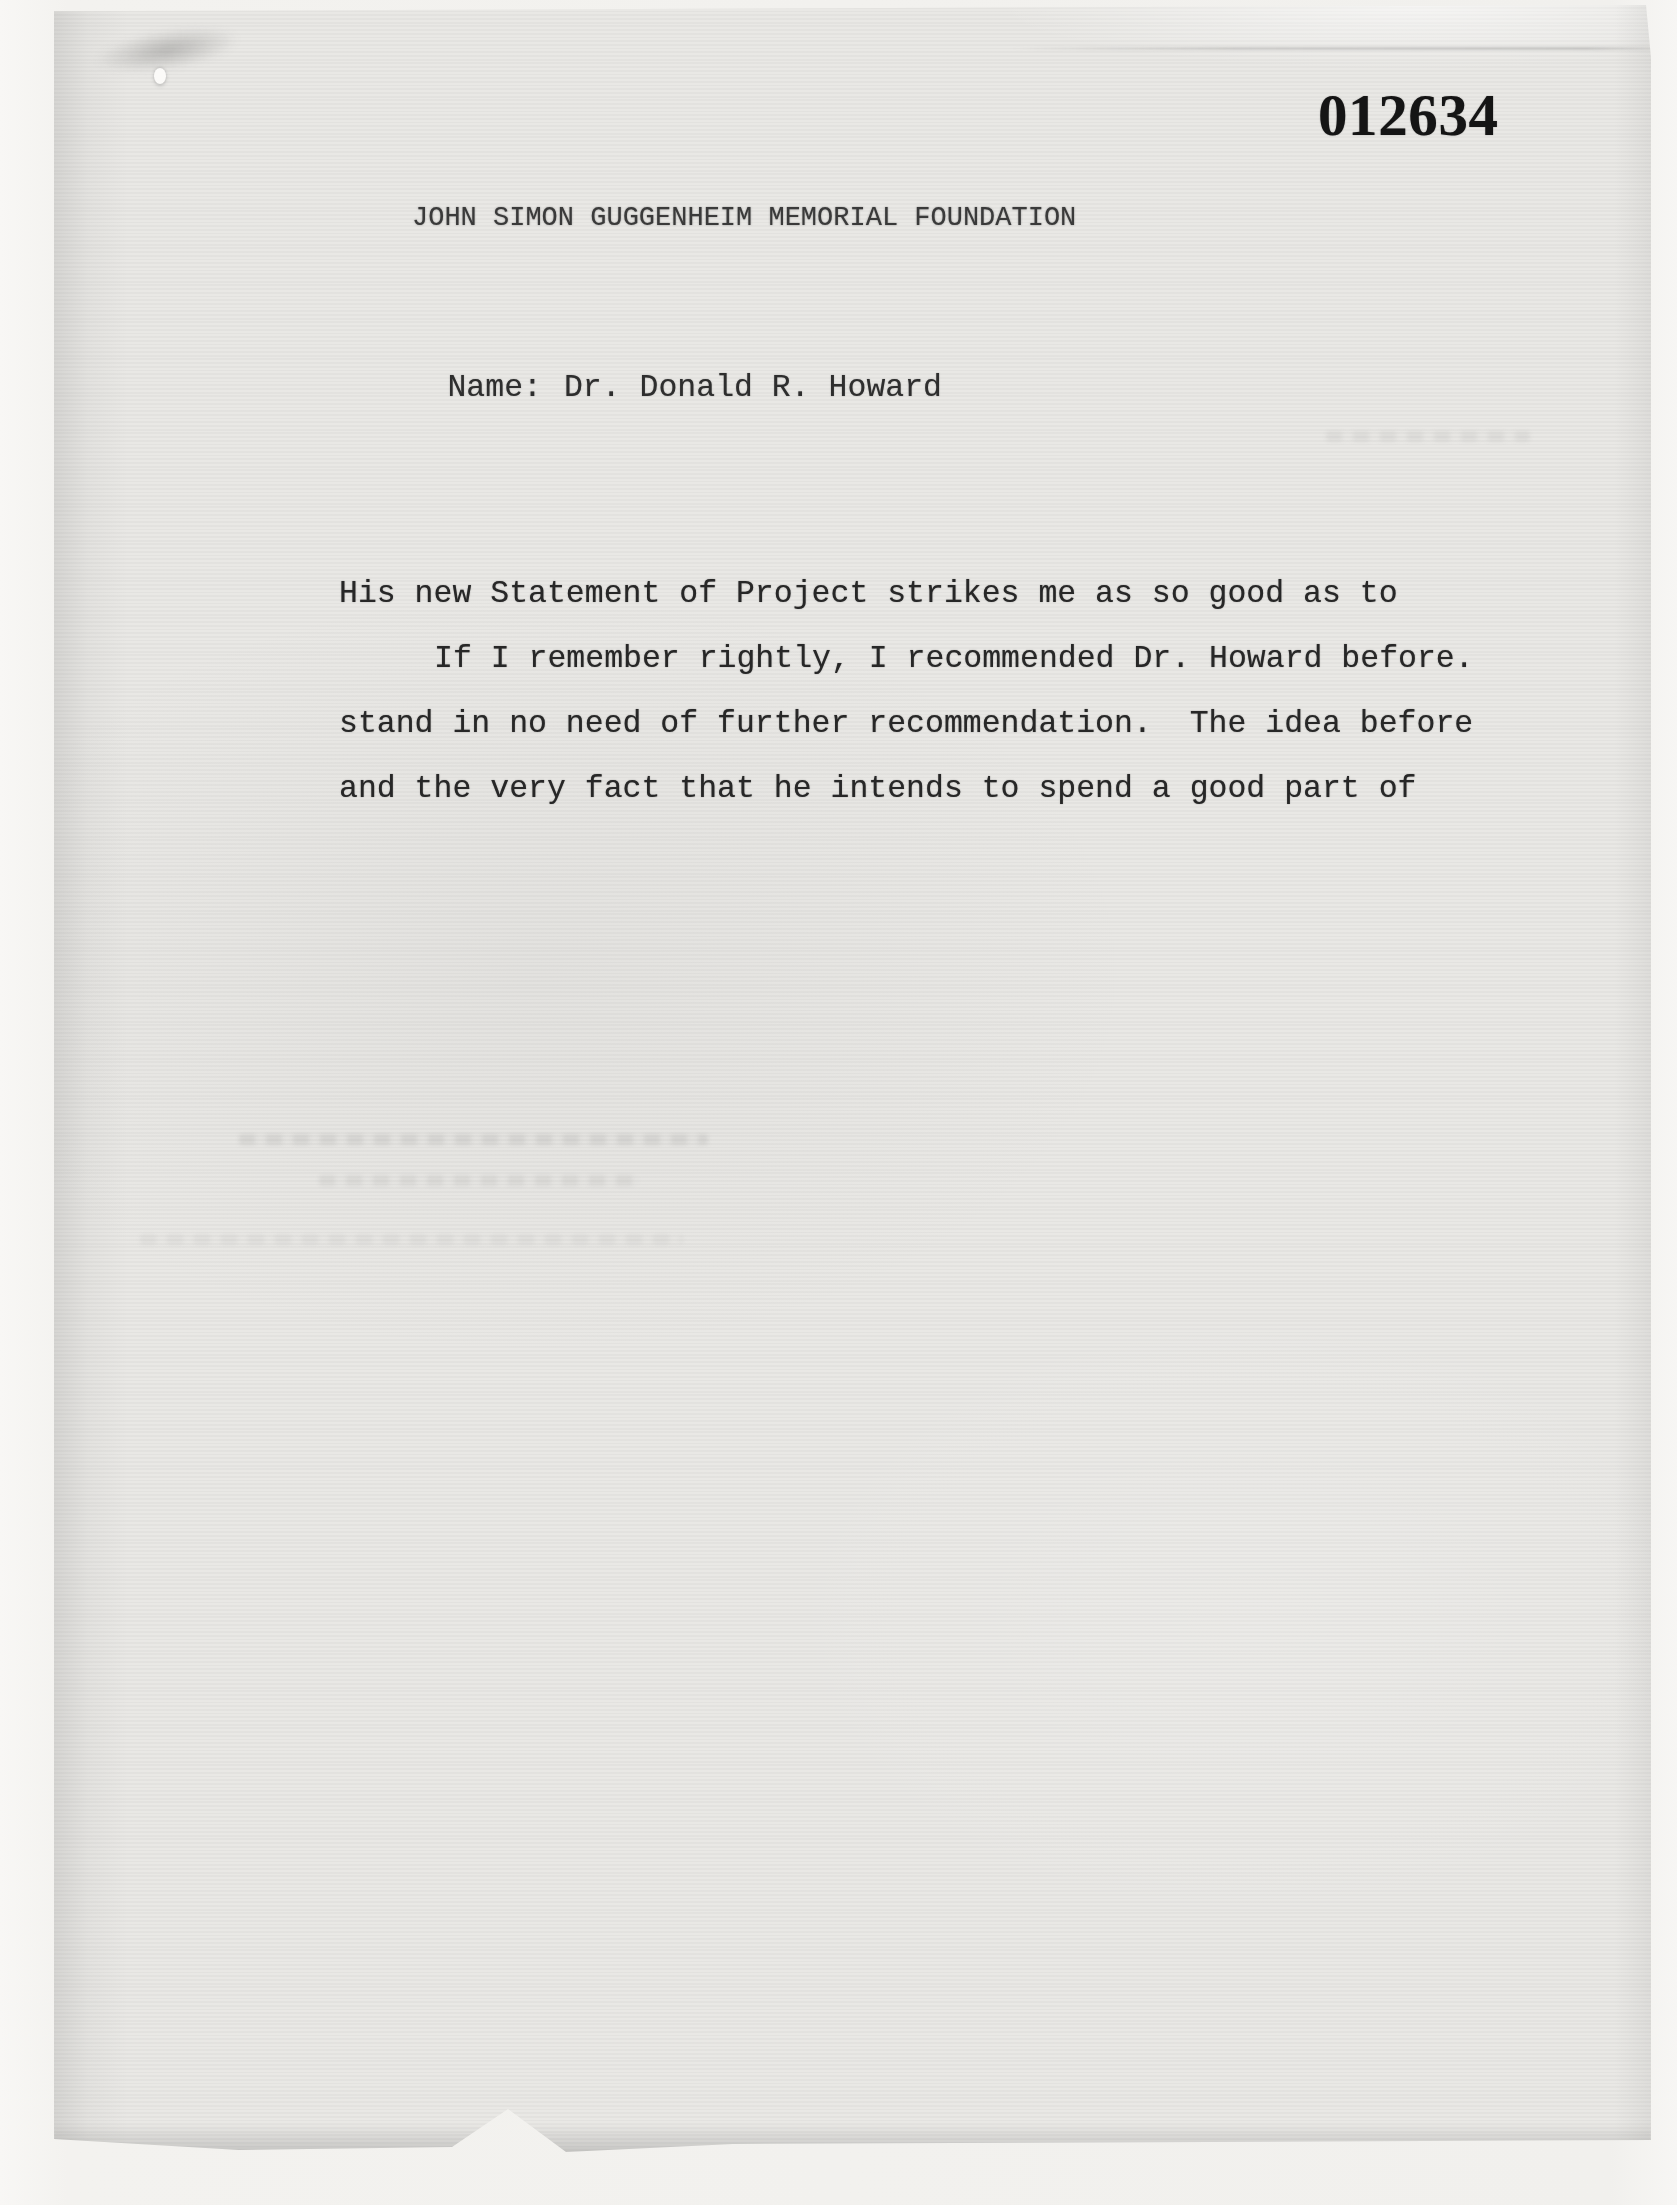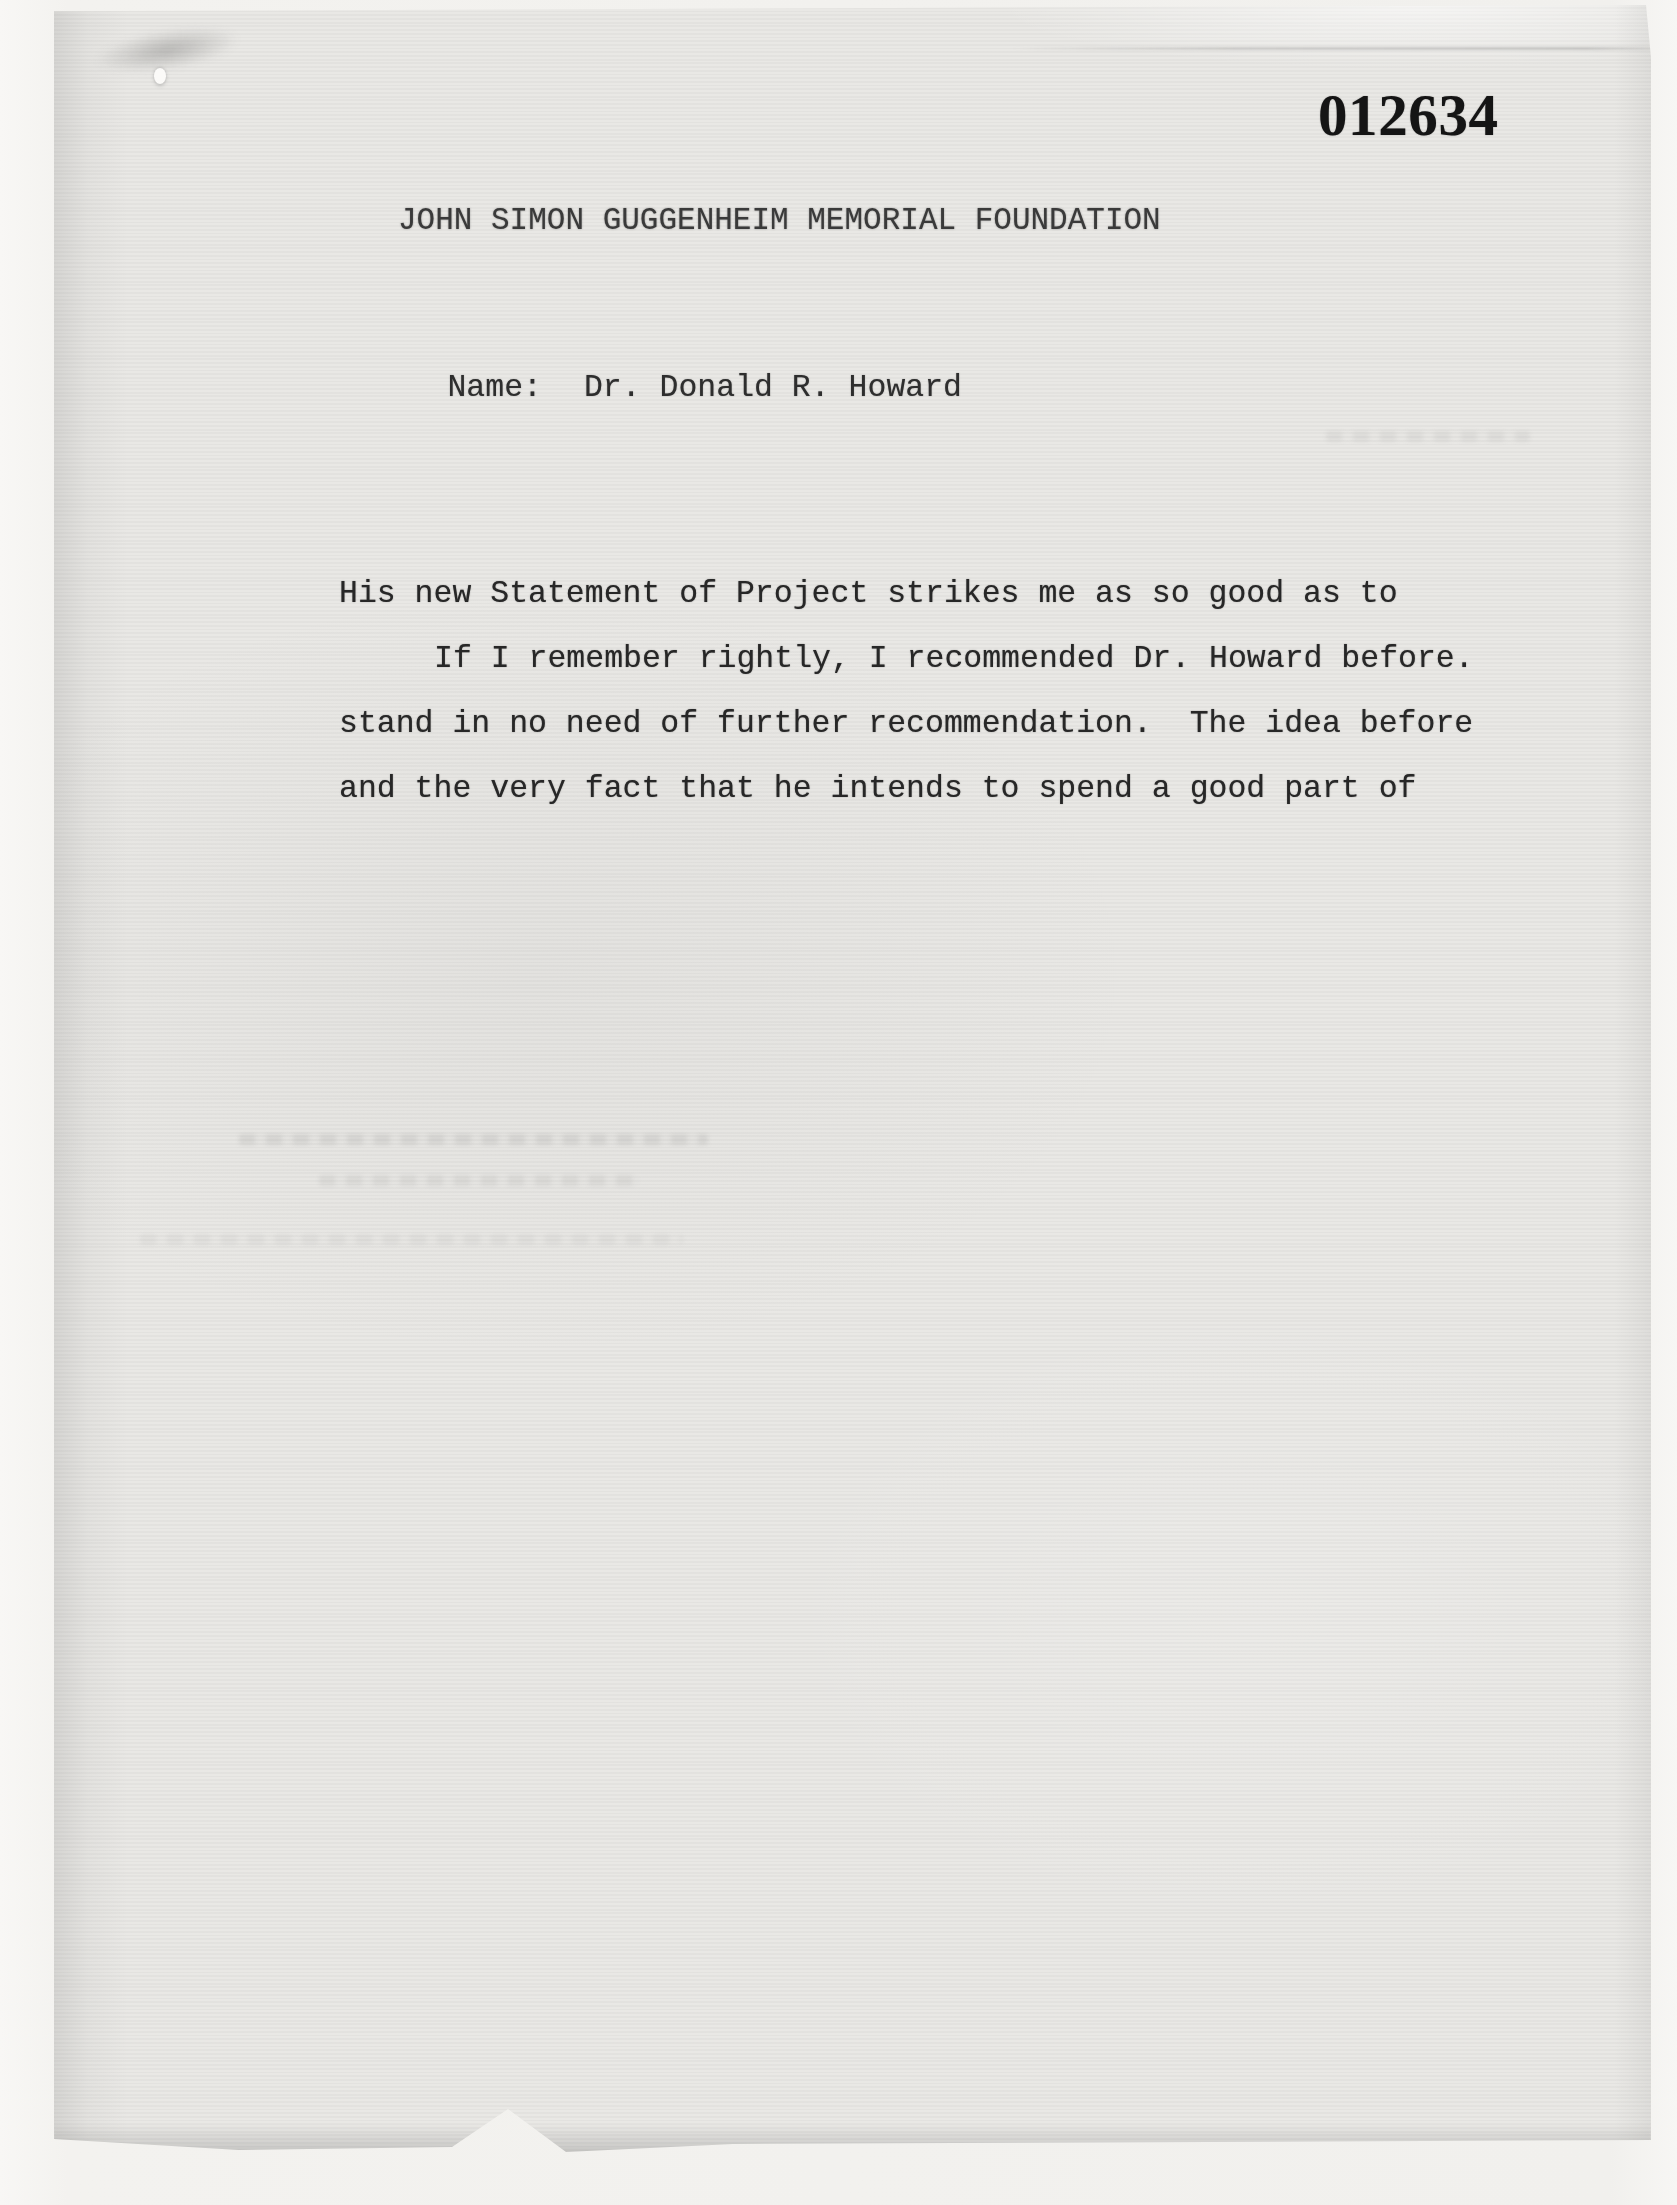--- a/index.html
+++ b/index.html
@@ -109,38 +109,38 @@
     font-weight: bold;
     font-size: 59px;
     line-height: 1;
     letter-spacing: 0.6px;
     color: #151515;
     text-shadow: 0 0 1.2px rgba(20,20,20,0.45);
   }
 
   .doc-header {
     position: absolute;
-    left: 344px; top: 199px;
-    font-size: 31px;
+    left: 358px; top: 199px;
+    font-size: 27px;
     line-height: 1.1;
     color: #3a3a3a;
     white-space: pre;
     text-shadow: 0 0 1.9px rgba(70,70,70,0.55);
   }
 
   .name-line {
     position: absolute;
     left: 280px; top: 331px;
     font-size: 31.5px;
     line-height: 1.1;
     color: #2e2e2e;
     white-space: pre;
     text-shadow: 0 0 1.2px rgba(50,50,50,0.5);
   }
-  .name-value { margin-left: 42px; }
+  .name-value { margin-left: 22px; }
 
   .letter-body {
     position: absolute;
     left: 285px; top: 556px;
     font-size: 31.5px;
     color: #272727;
     text-shadow: 0 0 1.2px rgba(45,45,45,0.55);
   }
   .letter-body .line {
     white-space: pre;

